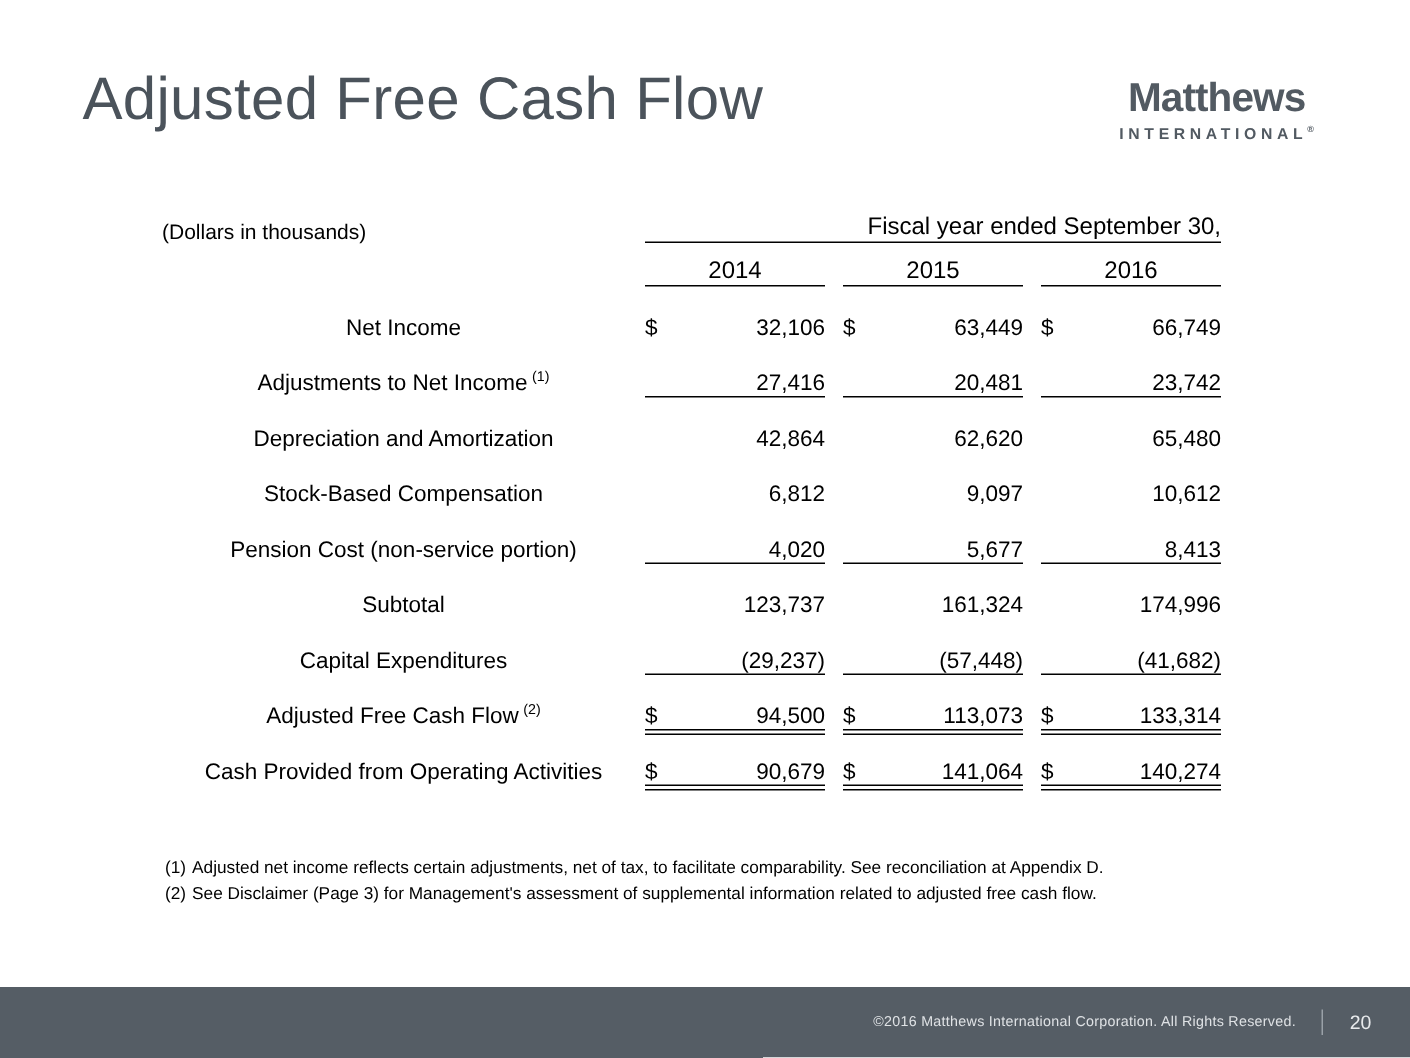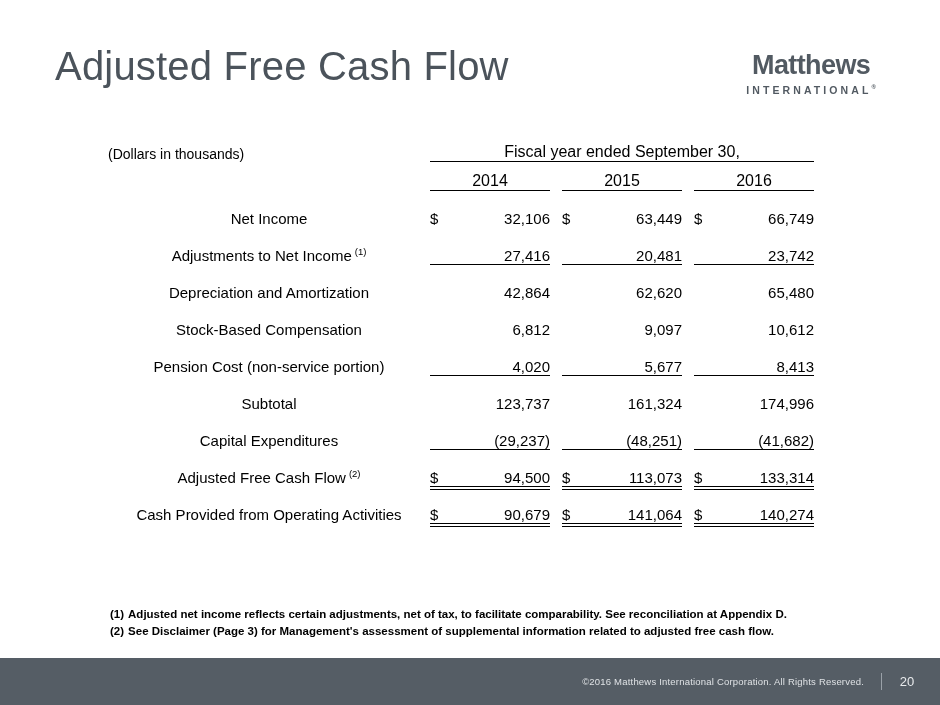--- a/index.html
+++ b/index.html
@@ -100,21 +100,21 @@
 
   
   .hdr-spanlabel {
     text-align: left;
     white-space: nowrap;
     font-size: 14px;
     padding-bottom: 3px;
     margin-top: 26px;
   }
   .hdr-span {
-    text-align: center;
+    text-align: right;
     font-size: 16px;
     padding-bottom: 3px;
     border-bottom: 1.5px solid #000;
   }
   .hdr-year {
     text-align: center;
     font-size: 16px;
     padding-bottom: 3px;
     border-bottom: 1.5px solid #000;
   }
@@ -139,25 +139,24 @@
   sup.fn {
     font-size: 9.5px;
     vertical-align: super;
     margin-left: 3px;
   }
 
   
   #footnotes {
     position: absolute;
     left: 110px;
-    top: 606px;
+    top: 571px;
     font-size: 11.5px;
     color: #000;
     line-height: 1.45;
-    font-weight: bold;
   }
   #footnotes .fn-line { white-space: nowrap; }
   #footnotes .fn-mark { margin-right: 4px; }
 
   
   #footer-bar {
     position: absolute;
     left: 0;
     bottom: 0;
     width: 940px;
@@ -293,21 +292,21 @@
         <td></td>
         <td class="cur"></td>
         <td class="num">174,996</td>
       </tr>
       <tr class="rowh">
         <td class="rowlab indent1"><span>Capital Expenditures</span></td>
         <td class="cur ul-single"></td>
         <td class="num ul-single">(29,237)</td>
         <td></td>
         <td class="cur ul-single"></td>
-        <td class="num ul-single">(48,251)</td>
+        <td class="num ul-single">(57,448)</td>
         <td></td>
         <td class="cur ul-single"></td>
         <td class="num ul-single">(41,682)</td>
       </tr>
       <tr class="rowh">
         <td class="rowlab"><span>Adjusted Free Cash Flow</span><sup class="fn">(2)</sup></td>
         <td class="cur ul-double"><span>$</span></td>
         <td class="num ul-double">94,500</td>
         <td></td>
         <td class="cur ul-double"><span>$</span></td>

